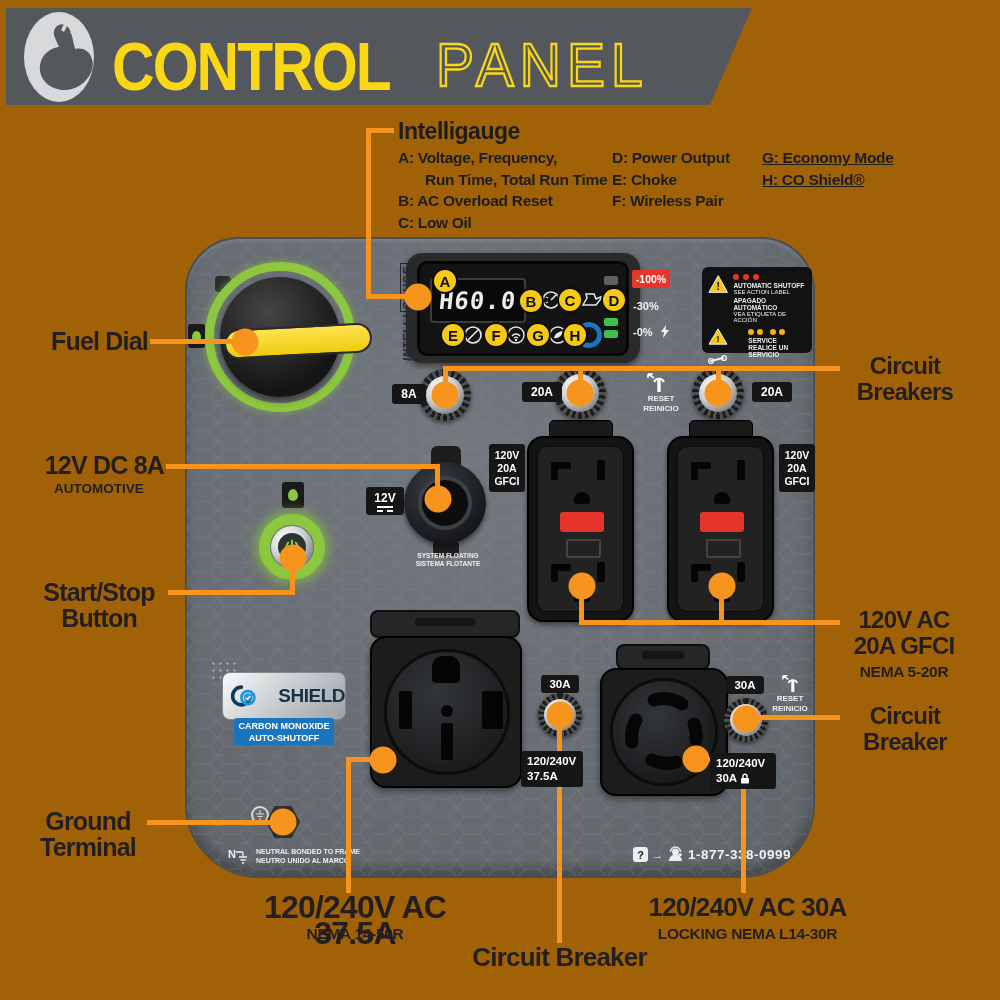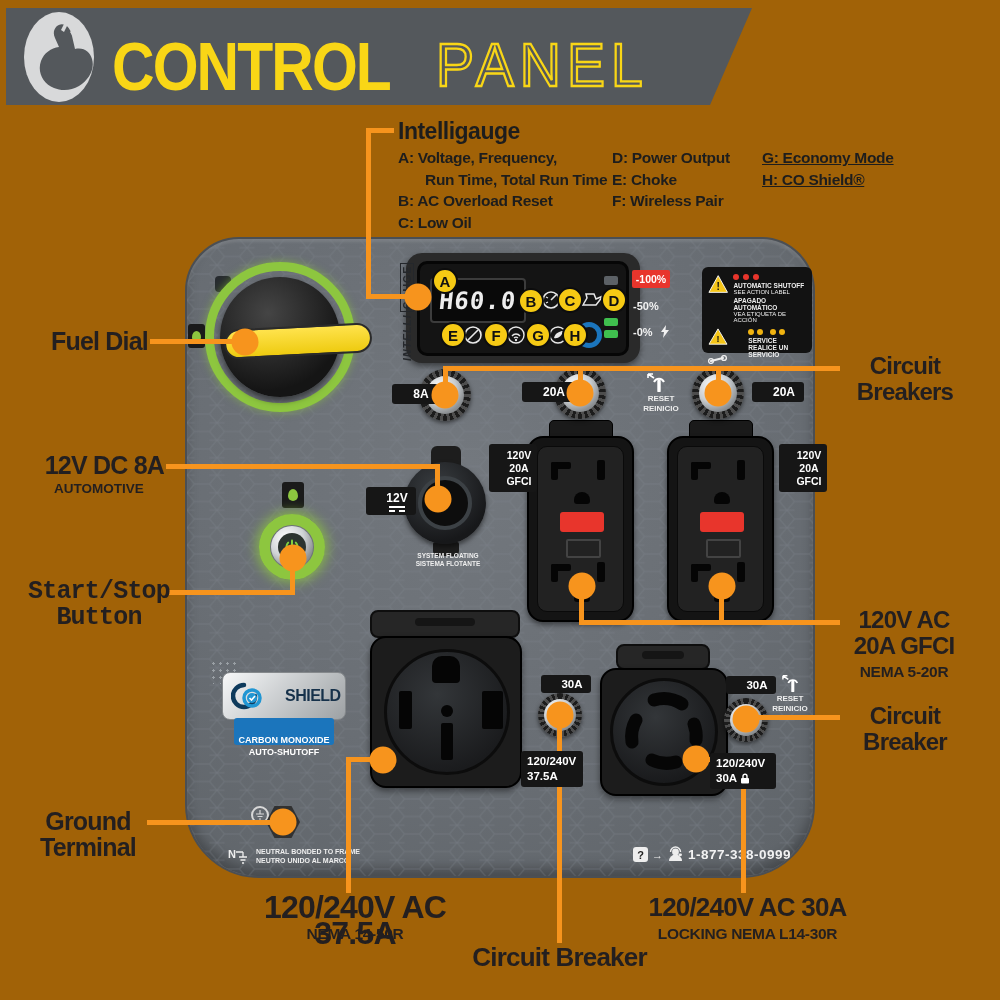--- a/index.html
+++ b/index.html
@@ -27,21 +27,21 @@
   .big{font-size:25px;line-height:26px;}
   .sub{font-size:15.5px;letter-spacing:-.3px;}
   .ctr{text-align:center;}
   .rgt{text-align:right;}
   
   .panel{left:185px;top:237px;width:630px;height:641px;border-radius:54px 54px 74px 74px;
          background:radial-gradient(circle at 45% 35%,#73787e 0%,#696e74 55%,#5e6368 100%);
          border:2px solid #4b4f54;box-sizing:border-box;overflow:hidden;
          box-shadow:inset 0 3px 3px rgba(255,255,255,.12),inset 0 -8px 12px rgba(0,0,0,.28);}
   .tag{position:absolute;background:#161616;color:#fff;font-weight:700;border-radius:3px;
-       z-index:50;display:flex;align-items:center;justify-content:center;flex-direction:column;padding-left:12px;}
+       z-index:50;display:flex;align-items:center;justify-content:center;flex-direction:column;}
   .whtxt{position:absolute;color:#f2f2f2;font-weight:700;z-index:30;}
   
   .breaker{position:absolute;border-radius:50%;z-index:20;
            background:repeating-conic-gradient(#1c1c1c 0 8deg,#4d4d4d 8deg 16deg);
            display:flex;align-items:center;justify-content:center;box-shadow:0 2px 4px rgba(0,0,0,.5);}
   .chrome{border-radius:50%;background:radial-gradient(circle at 35% 30%,#fdfdfd,#c9cdd0 45%,#8e9295 72%,#606366);}
   
   .lc{position:absolute;width:26px;height:26px;border-radius:50%;background:#f6ca14;border:2px solid #0d0d0d;
       color:#111;font-weight:700;font-size:15px;display:flex;align-items:center;justify-content:center;
       box-sizing:border-box;z-index:32;}
@@ -153,21 +153,21 @@
       <circle cx="10" cy="10" r="8" fill="none" stroke="#e8e8e8" stroke-width="1.4"></circle>
       <path d="M6 13 C7 8 12 6 15 6 C14 11 10 14 6 13 Z" fill="#e8e8e8"></path>
     </svg>
   <div class="abs" style="left:576px;top:322px;width:26px;height:26px;border-radius:50%;border:5px solid #1b75bc;box-sizing:border-box;z-index:30;"></div>
 
   <div class="led" style="left:604px;top:276px;width:14px;height:9px;background:#5c6166;"></div>
   <div class="led" style="left:604px;top:318px;width:14px;height:8px;background:#3fbf4e;"></div>
   <div class="led" style="left:604px;top:330px;width:14px;height:8px;background:#3fbf4e;"></div>
 
   <div class="abs" style="left:632px;top:270px;width:38px;height:18px;background:#e8352c;border-radius:2px;color:#fff;font-weight:700;font-size:10.5px;display:flex;align-items:center;justify-content:center;z-index:30;">-100%</div>
-  <div class="whtxt" style="left:633px;top:300px;font-size:11px;">-50%</div>
+  <div class="whtxt" style="left:633px;top:300px;font-size:11px;">-30%</div>
   <div class="whtxt" style="left:633px;top:326px;font-size:11px;">-0%</div>
   <svg class="mi" style="left:661px;top:325px;" width="9" height="13" viewBox="0 0 9 13">
       <path d="M5 0 L0 7 H3 L2 13 L8 5 H4.5 Z" fill="#f2f2f2"></path>
     </svg>
 
   <div class="abs" style="left:702px;top:267px;width:110px;height:86px;background:#121212;border-radius:6px;z-index:25;padding:6px 6px;box-sizing:border-box;color:#eee;">
     <div style="display:flex;gap:5px;">
       <svg width="22" height="22" viewBox="0 0 22 22">
           <path d="M11 2 L21 20 H1 Z" fill="#f5c518" stroke="#fff" stroke-width="1"></path>
           <text x="11" y="17" text-anchor="middle" font-size="11" font-weight="bold" fill="#111">!</text>
@@ -300,23 +300,23 @@
   </div>
 
   <div class="abs" style="left:210px;top:660px;width:30px;height:24px;background-image:radial-gradient(#9aa0a5 1.2px,transparent 1.4px);background-size:7px 7px;z-index:20;"></div>
   <div class="abs" style="left:222px;top:672px;width:124px;height:48px;border-radius:8px;background:linear-gradient(135deg,#f7f8f9,#cdd0d2 45%,#9da1a4);border:1px solid #85898c;box-sizing:border-box;z-index:21;display:flex;align-items:center;padding-left:8px;">
     <svg width="34" height="30" viewBox="0 0 34 30">
       <path d="M24 15 a11 11 0 1 1 -11 -11" fill="none" stroke="#0e3a5c" stroke-width="4.5" stroke-linecap="round"></path>
       <circle cx="21" cy="17" r="8" fill="none" stroke="#2196d3" stroke-width="3.5"></circle>
       <circle cx="21" cy="17" r="5" fill="#2196d3"></circle>
       <path d="M18.5 17 l2 2 3.5 -4" fill="none" stroke="#fff" stroke-width="1.6"></path>
     </svg>
-    <span style="font-size:16px;font-weight:700;color:#16314a;letter-spacing:-.5px;margin-left:20px;">SHIELD</span>
-  </div>
-  <div class="abs ctr" style="left:234px;top:718px;width:100px;height:27px;background:#1b75bc;border-radius:3px;color:#fff;font-weight:700;font-size:9px;line-height:12px;z-index:21;padding-top:16px;box-sizing:border-box;">
+    <span style="font-size:19px;font-weight:700;color:#16314a;letter-spacing:-.5px;margin-left:20px;">SHIELD</span>
+  </div>
+  <div class="abs ctr" style="left:234px;top:718px;width:100px;height:27px;background:#1b75bc;border-radius:3px;color:#fff;font-weight:700;font-size:9px;line-height:12px;z-index:21;padding-top:2px;box-sizing:border-box;">
     <div>CARBON MONOXIDE</div>
       <div>AUTO-SHUTOFF</div>
   </div>
 
   <div class="abs" style="left:370px;top:610px;width:150px;height:28px;background:#262626;border:2px solid #0e0e0e;border-radius:8px;box-sizing:border-box;z-index:19;">
     <div style="margin:6px auto 0;width:60px;height:8px;background:#151515;border-radius:4px;"></div>
   </div>
   <div class="abs" style="left:370px;top:636px;width:152px;height:152px;background:#1c1c1c;border:2px solid #000;border-radius:16px;box-sizing:border-box;z-index:20;box-shadow:0 3px 6px rgba(0,0,0,.45);"></div>
   <div class="abs" style="left:384px;top:649px;width:126px;height:126px;border-radius:50%;background:radial-gradient(circle at 42% 35%,#333639,#1a1b1d 75%);border:3px solid #0c0c0c;box-sizing:border-box;z-index:21;"></div>
   <div class="slot" style="left:432px;top:656px;width:28px;height:27px;border-radius:10px 10px 4px 4px;z-index:22;"></div>
@@ -448,21 +448,21 @@
   <div class="dot" style="left:746px;top:719px;"></div>
 
   <div class="line" style="left:147px;top:820px;width:136px;height:5px;"></div>
   <div class="dot" style="left:283px;top:822px;"></div>
 
   <div class="lbl big rgt" style="left:38px;top:328px;width:110px;">Fuel Dial</div>
 
   <div class="lbl big rgt" style="left:34px;top:452px;width:130px;">12V DC 8A</div>
   <div class="lbl ctr" style="left:34px;top:481px;width:130px;font-size:13.5px;letter-spacing:0;">AUTOMOTIVE</div>
 
-  <div class="lbl big ctr" style="left:28px;top:579px;width:142px;font-family:Liberation Mono, monospace;">
+  <div class="lbl big ctr" style="left:28px;top:579px;width:142px;">
     <div>Start/Stop</div>
       <div>Button</div>
   </div>
 
   <div class="lbl big ctr" style="left:26px;top:808px;width:124px;">
     <div>Ground</div>
       <div>Terminal</div>
   </div>
 
   <div class="lbl big ctr" style="left:845px;top:353px;width:120px;font-size:24px;">

